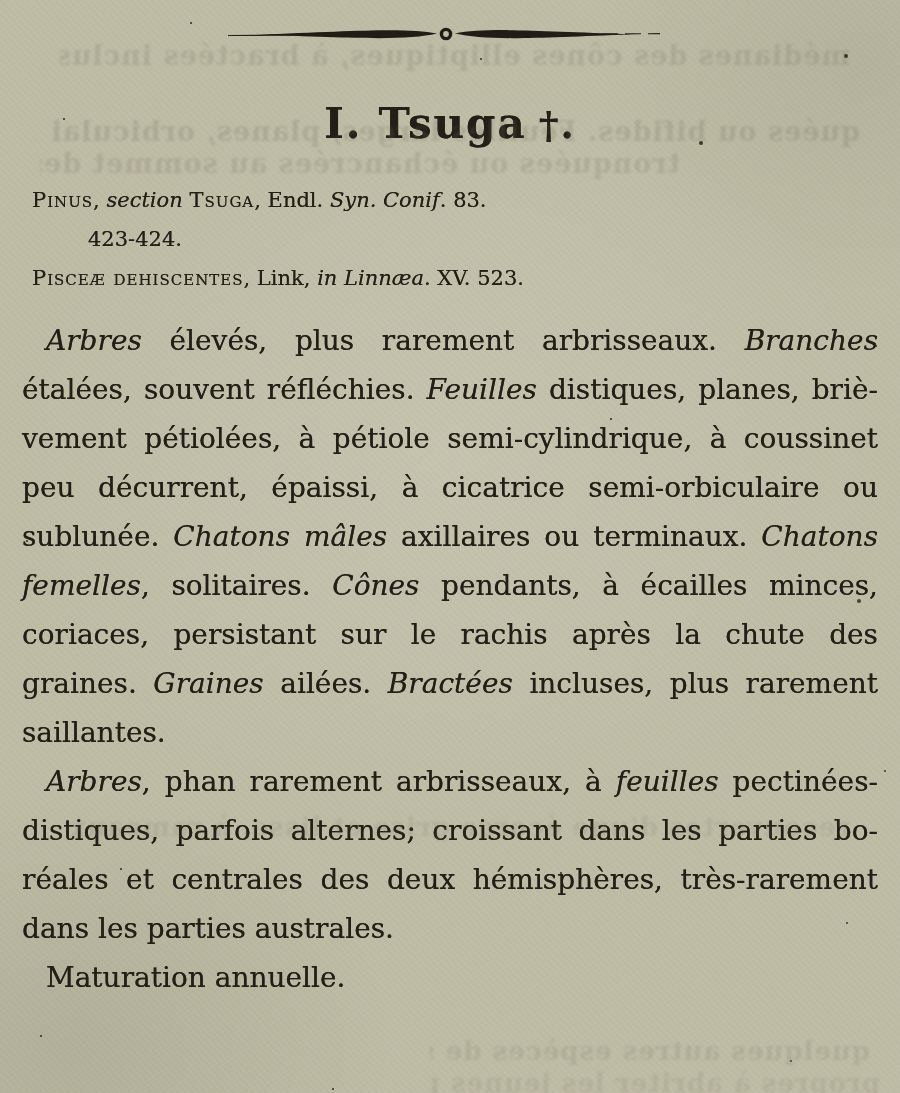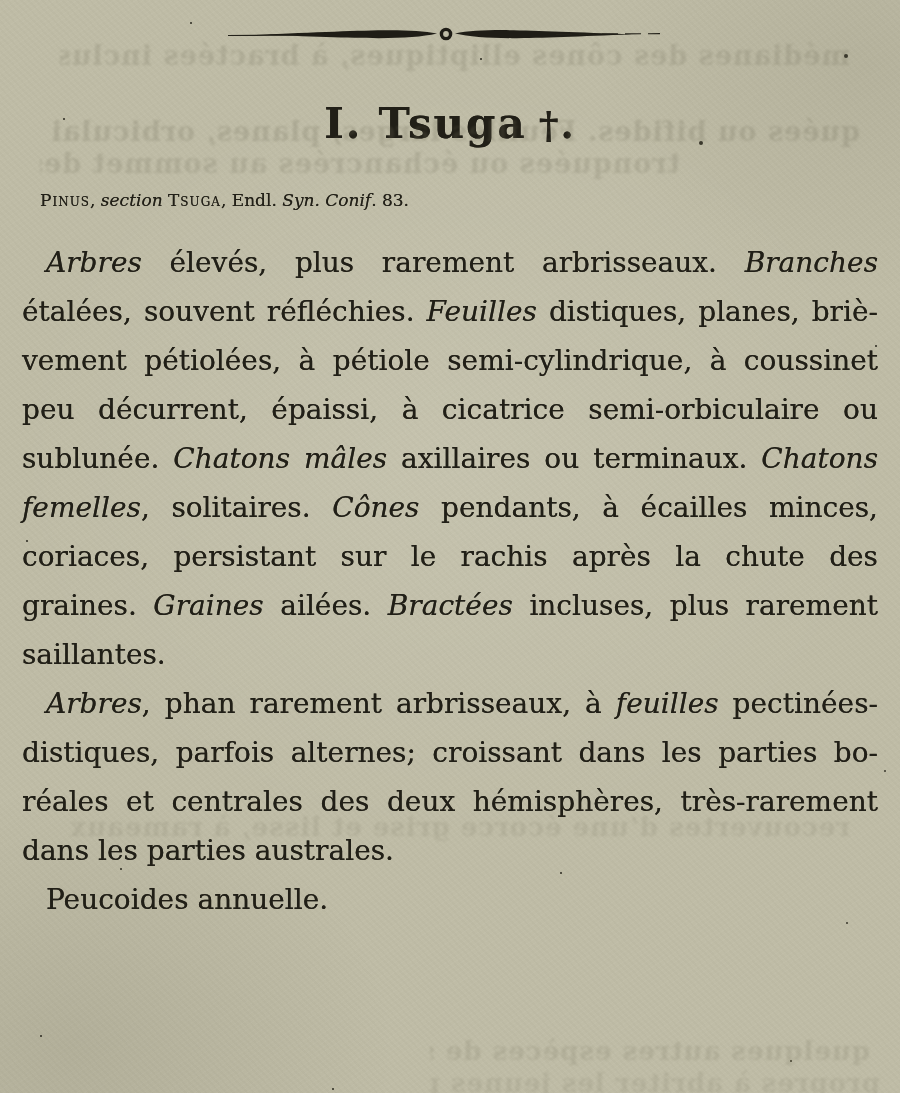--- a/index.html
+++ b/index.html
@@ -32,21 +32,21 @@
   .ornament svg{display:block;width:436px;height:20px;}
   
   .title{
     margin:54px 0 0 0;text-align:center;
     font-size:42px;font-weight:bold;letter-spacing:2px;line-height:52px;
     text-shadow:0 0 0.6px rgba(28,26,18,0.9);
   }
   .title .tnum{margin-right:16px;}
   .title .tmark{margin-left:12px;font-weight:bold;font-size:38px;}
   
-  .citations{margin:30px 24px 0 40px;font-size:17px;line-height:39px;}
+  .citations{margin:30px 24px 0 32px;font-size:21px;line-height:39px;}
   .cite-line{text-shadow:0 0 0.5px rgba(28,26,18,0.75);}
   .cite-line.cont{padding-left:56px;}
   
   .bodytext{margin:18px 22px 0 22px;}
   .par{
     margin:0;font-size:28px;line-height:49px;
     text-align:justify;text-indent:24px;
     text-shadow:0 0 0.6px rgba(28,26,18,0.8);
     hyphens:manual;
   }
@@ -91,23 +91,25 @@
       <path d="M330 10.4 L434 9.6" stroke="#24221a" stroke-width="1.1" fill="none" stroke-dasharray="16 7"></path>
     </svg>
   </div>
 
   <h1 class="title">
     <span class="tnum">I.</span><span>Tsuga</span><span class="tmark">†.</span>
   </h1>
 
   <div class="citations">
       <div class="cite-line"><span class="s-sc">Pinus</span><span>, </span><span class="s-i">section</span><span> </span><span class="s-sc">Tsuga</span><span>, Endl. </span><span class="s-i">Syn. Conif</span><span>. 83.</span></div>
+      <div class="cite-line cont"><span>423-424.</span></div>
+      <div class="cite-line"><span class="s-sc">Pisceæ dehiscentes</span><span>, Link, </span><span class="s-i">in Linnæa</span><span>. XV. 523.</span></div>
     </div>
 
   <div class="bodytext">
       <div class="par"><span class="s-i">Arbres</span><span> élevés, plus rarement arbrisseaux. </span><span class="s-i">Branches</span><span> étalées, souvent réfléchies. </span><span class="s-i">Feuilles</span><span> distiques, planes, briè­vement pétiolées, à pétiole semi-cylindrique, à coussinet peu décurrent, épaissi, à cicatrice semi-orbiculaire ou sublunée. </span><span class="s-i">Chatons mâles</span><span> axillaires ou terminaux. </span><span class="s-i">Cha­tons femelles</span><span>, solitaires. </span><span class="s-i">Cônes</span><span> pendants, à écailles minces, coriaces, persistant sur le rachis après la chute des graines. </span><span class="s-i">Graines</span><span> ailées. </span><span class="s-i">Bractées</span><span> incluses, plus rarement saillantes.</span></div>
       <div class="par"><span class="s-i">Arbres</span><span>, phan rarement arbrisseaux, à </span><span class="s-i">feuilles</span><span> pectinées-distiques, parfois alternes; croissant dans les parties bo­réales et centrales des deux hémisphères, très-rarement dans les parties australes.</span></div>
-      <div class="par"><span>Peucoides annuelle.</span></div>
+      <div class="par"><span>Maturation annuelle.</span></div>
     </div>
 
   <div class="specks"></div>
 
 </div>
 
 </body></html>

